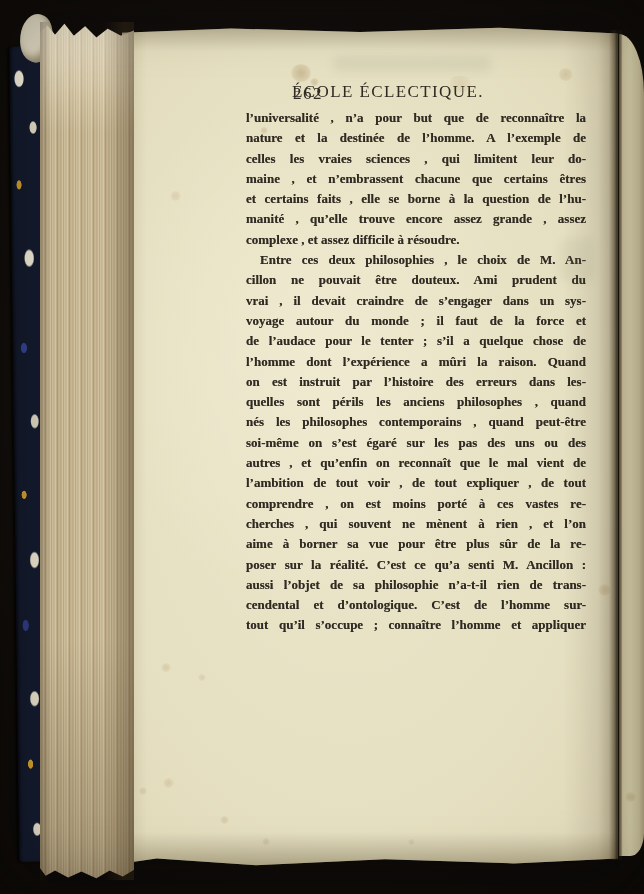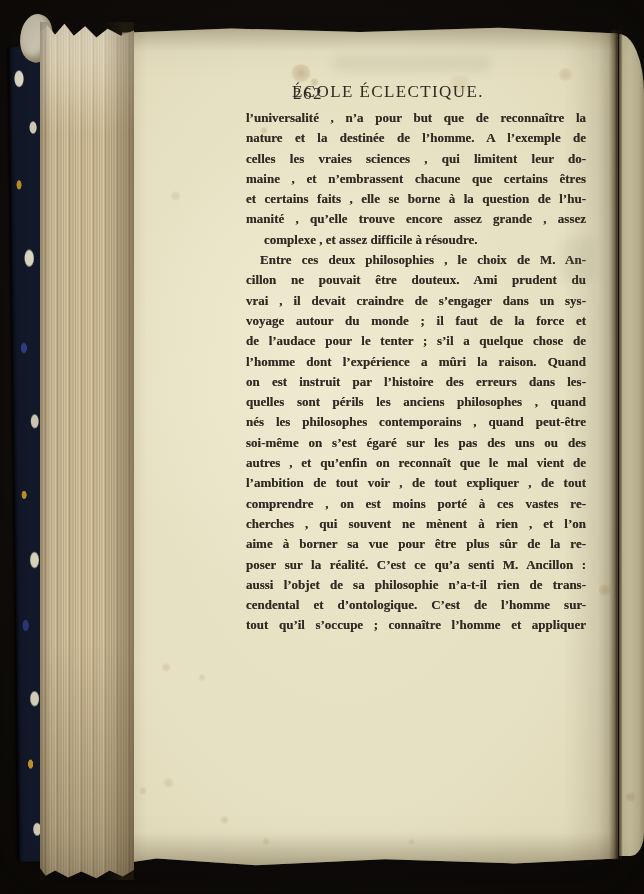--- a/index.html
+++ b/index.html
@@ -78,21 +78,21 @@
     border-radius:0 26px 14px 0 / 0 62px 24px 0;
   }
   
   .textblock{position:absolute;left:246px;top:82px;width:340px;z-index:5;color:#2f2a22;}
   .pghead{position:relative;height:22px;font-size:17px;margin-left:46px;}
   .pagenum{position:absolute;left:1px;top:2px;letter-spacing:1.5px;}
   .runtitle{text-align:left;letter-spacing:1.4px;}
   .bodytext{margin-top:4px;font-size:13px;line-height:20.3px;
     text-shadow:0 0 .6px rgba(47,42,34,.55);font-weight:bold;}
   .line{text-align:justify;text-align-last:justify;text-justify:inter-word;}
-  .line.no-just{text-align-last:left;margin-left:18px;}
+  .line.no-just{text-align-last:left;}
   .line.indent{text-indent:14px;}
   
   .spot{position:absolute;z-index:6;border-radius:50%;
     background:radial-gradient(circle, rgba(139,98,43,.55) 0%, rgba(139,98,43,.28) 55%, rgba(139,98,43,0) 75%);}
   .smudge{position:absolute;z-index:6;background:#8a8f74;filter:blur(5px);border-radius:8px;}
   .vignette{position:absolute;left:0;top:0;width:644px;height:894px;z-index:8;pointer-events:none;
     box-shadow:inset 0 0 70px rgba(15,10,4,.35);}
 </style>
 </head>
 <body>

